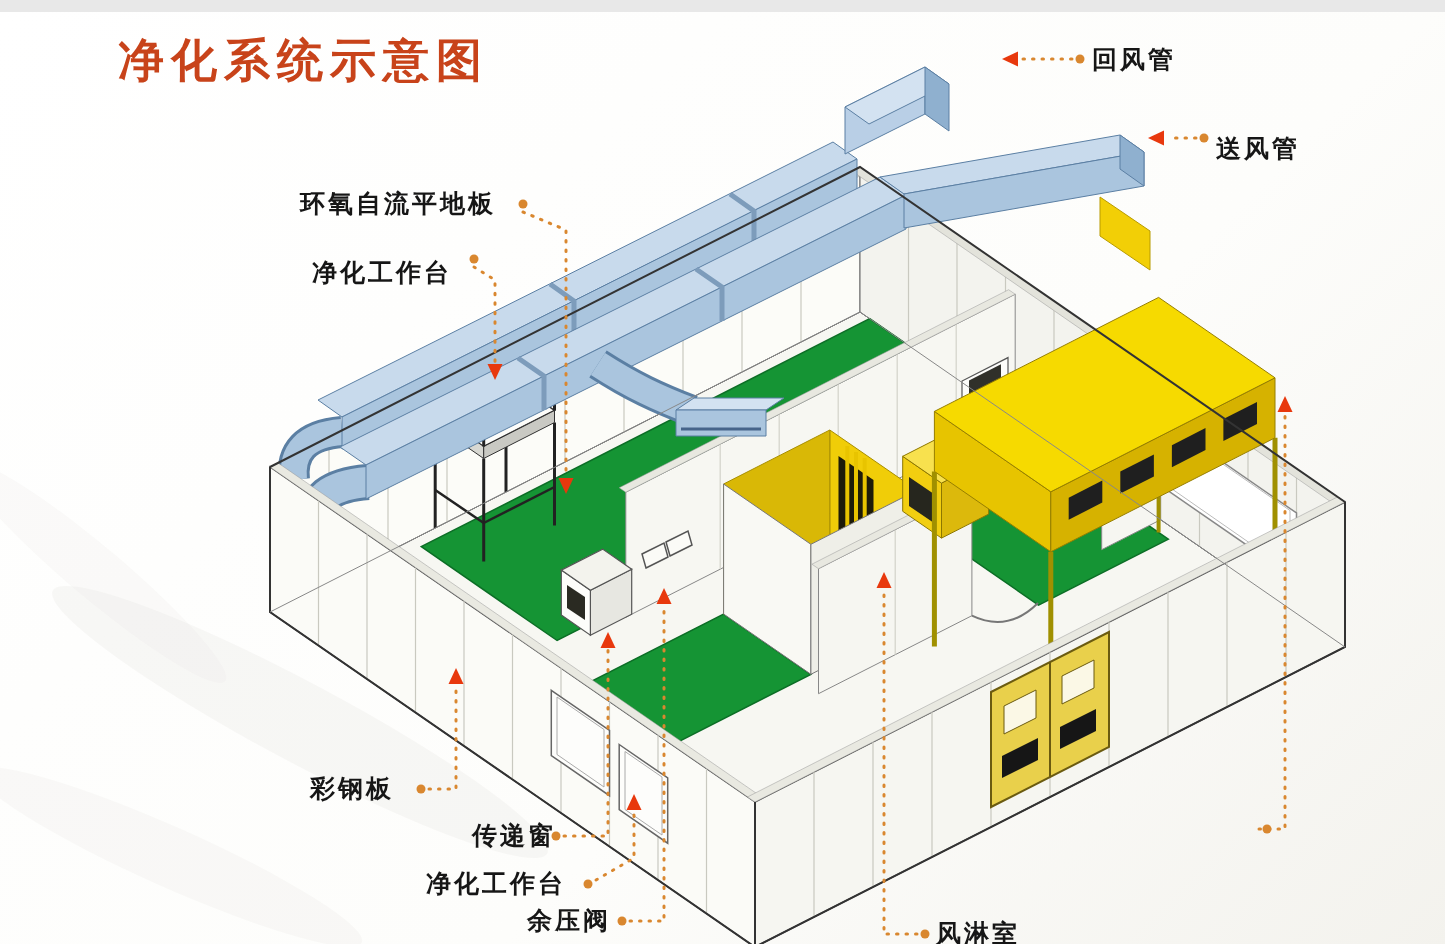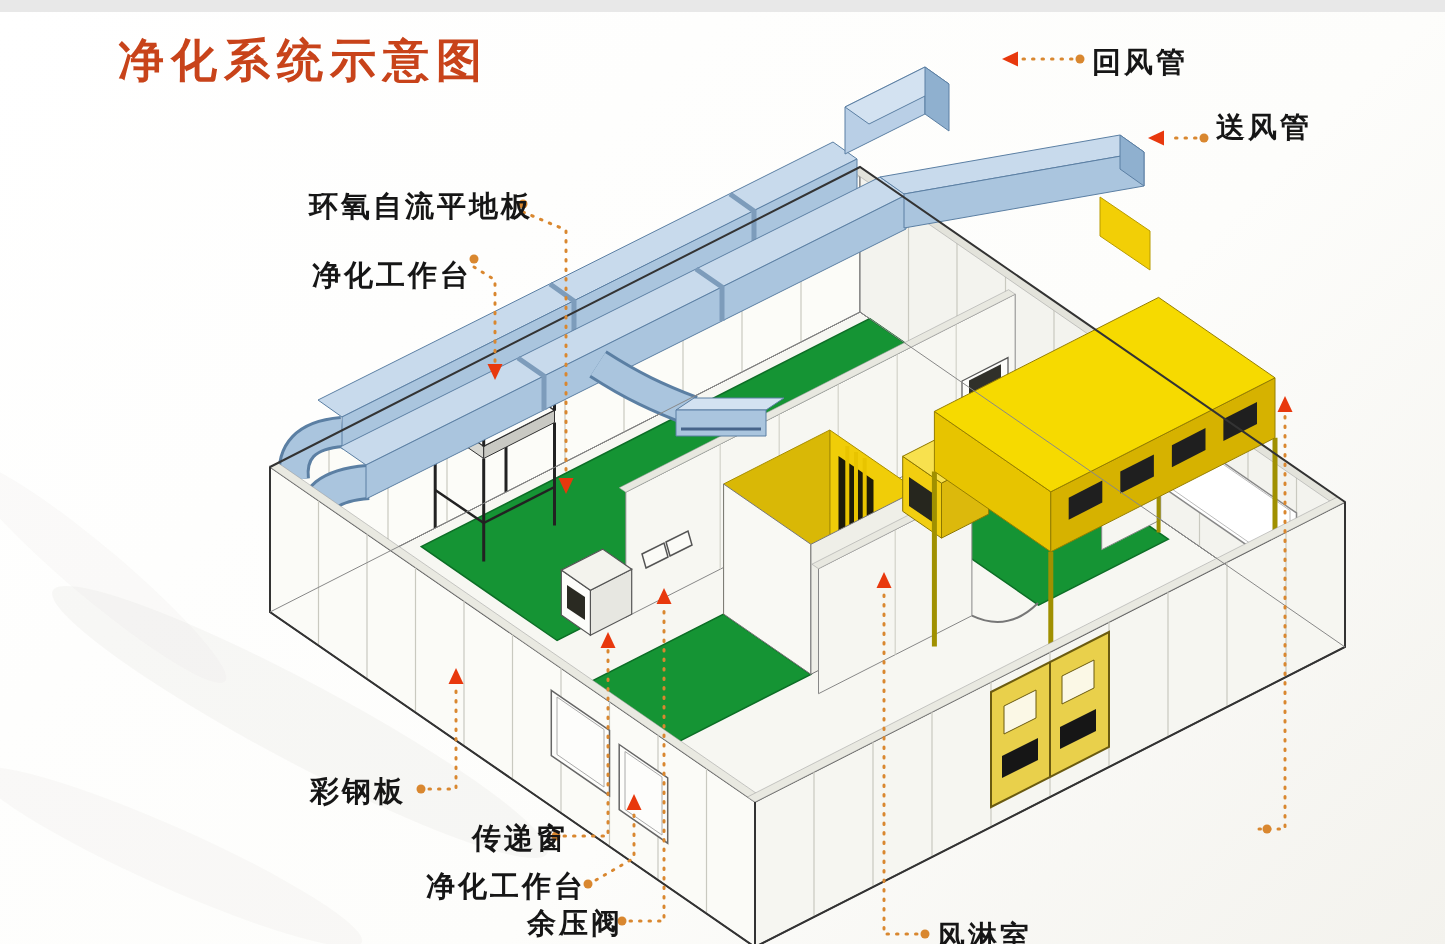--- a/index.html
+++ b/index.html
@@ -9,21 +9,21 @@
     font-family:"Liberation Sans","DejaVu Sans",sans-serif;
   }
   .stage svg{position:absolute;left:0;top:0;}
   .diagram-title{
     position:absolute;left:118px;top:18px;
     font-family:"Liberation Serif","DejaVu Serif",serif;
     font-size:46px;font-weight:800;letter-spacing:7px;color:#c8431a;
     white-space:nowrap;
   }
   .callout{
-    position:absolute;font-size:29px;font-weight:700;letter-spacing:3px;
+    position:absolute;font-size:25px;font-weight:700;letter-spacing:3px;
     color:#161616;white-space:nowrap;
   }
 </style>
 </head>
 <body>
 
 <div class="stage">
 
 <svg width="1445" height="944" viewBox="0 0 1445 944">
 
@@ -297,22 +297,22 @@
       <polygon points="664,576 656.5,592 671.5,592"></polygon>
       <polygon points="884,560 876.5,576 891.5,576"></polygon>
       <polygon points="1285,384 1277.5,400 1292.5,400"></polygon>
     </g>
   </g>
 </svg>
 
 <div class="diagram-title">净化系统示意图</div>
 
 <div class="callout" style="left:1092px;top:31px">回风管</div>
-<div class="callout" style="left:1216px;top:96px">送风管</div>
-<div class="callout" style="left:309px;top:175px">环氧自流平地板</div>
+<div class="callout" style="left:1216px;top:120px">送风管</div>
+<div class="callout" style="left:300px;top:175px">环氧自流平地板</div>
 <div class="callout" style="left:312px;top:244px">净化工作台</div>
 <div class="callout" style="left:310px;top:760px">彩钢板</div>
 <div class="callout" style="left:472px;top:807px">传递窗</div>
 <div class="callout" style="left:426px;top:855px">净化工作台</div>
 <div class="callout" style="left:527px;top:892px">余压阀</div>
 <div class="callout" style="left:936px;top:905px">风淋室</div>
 
 </div>
 
 </body></html>

